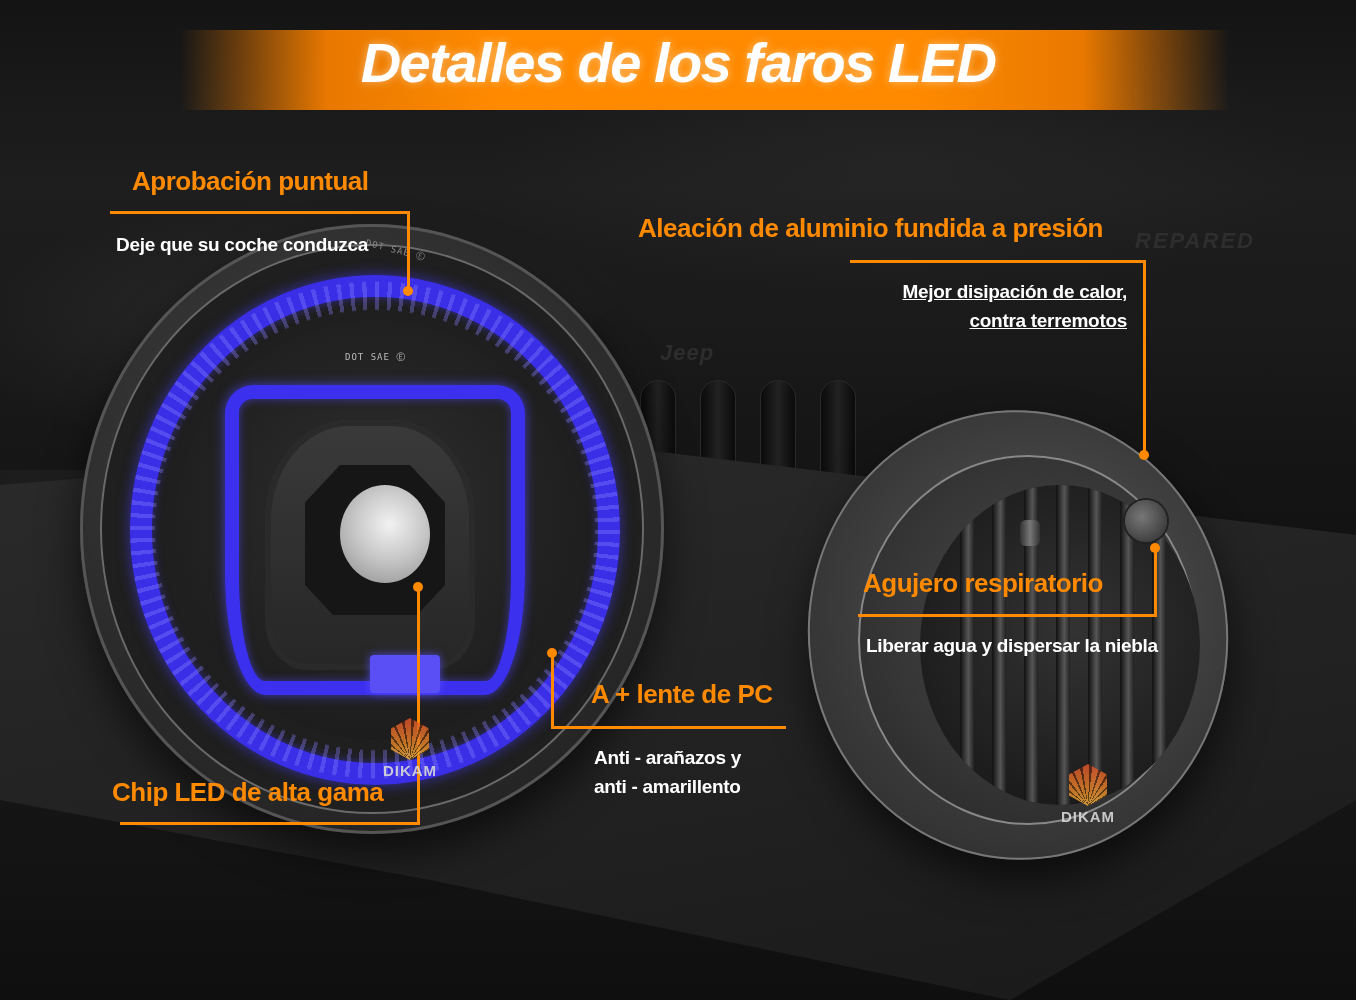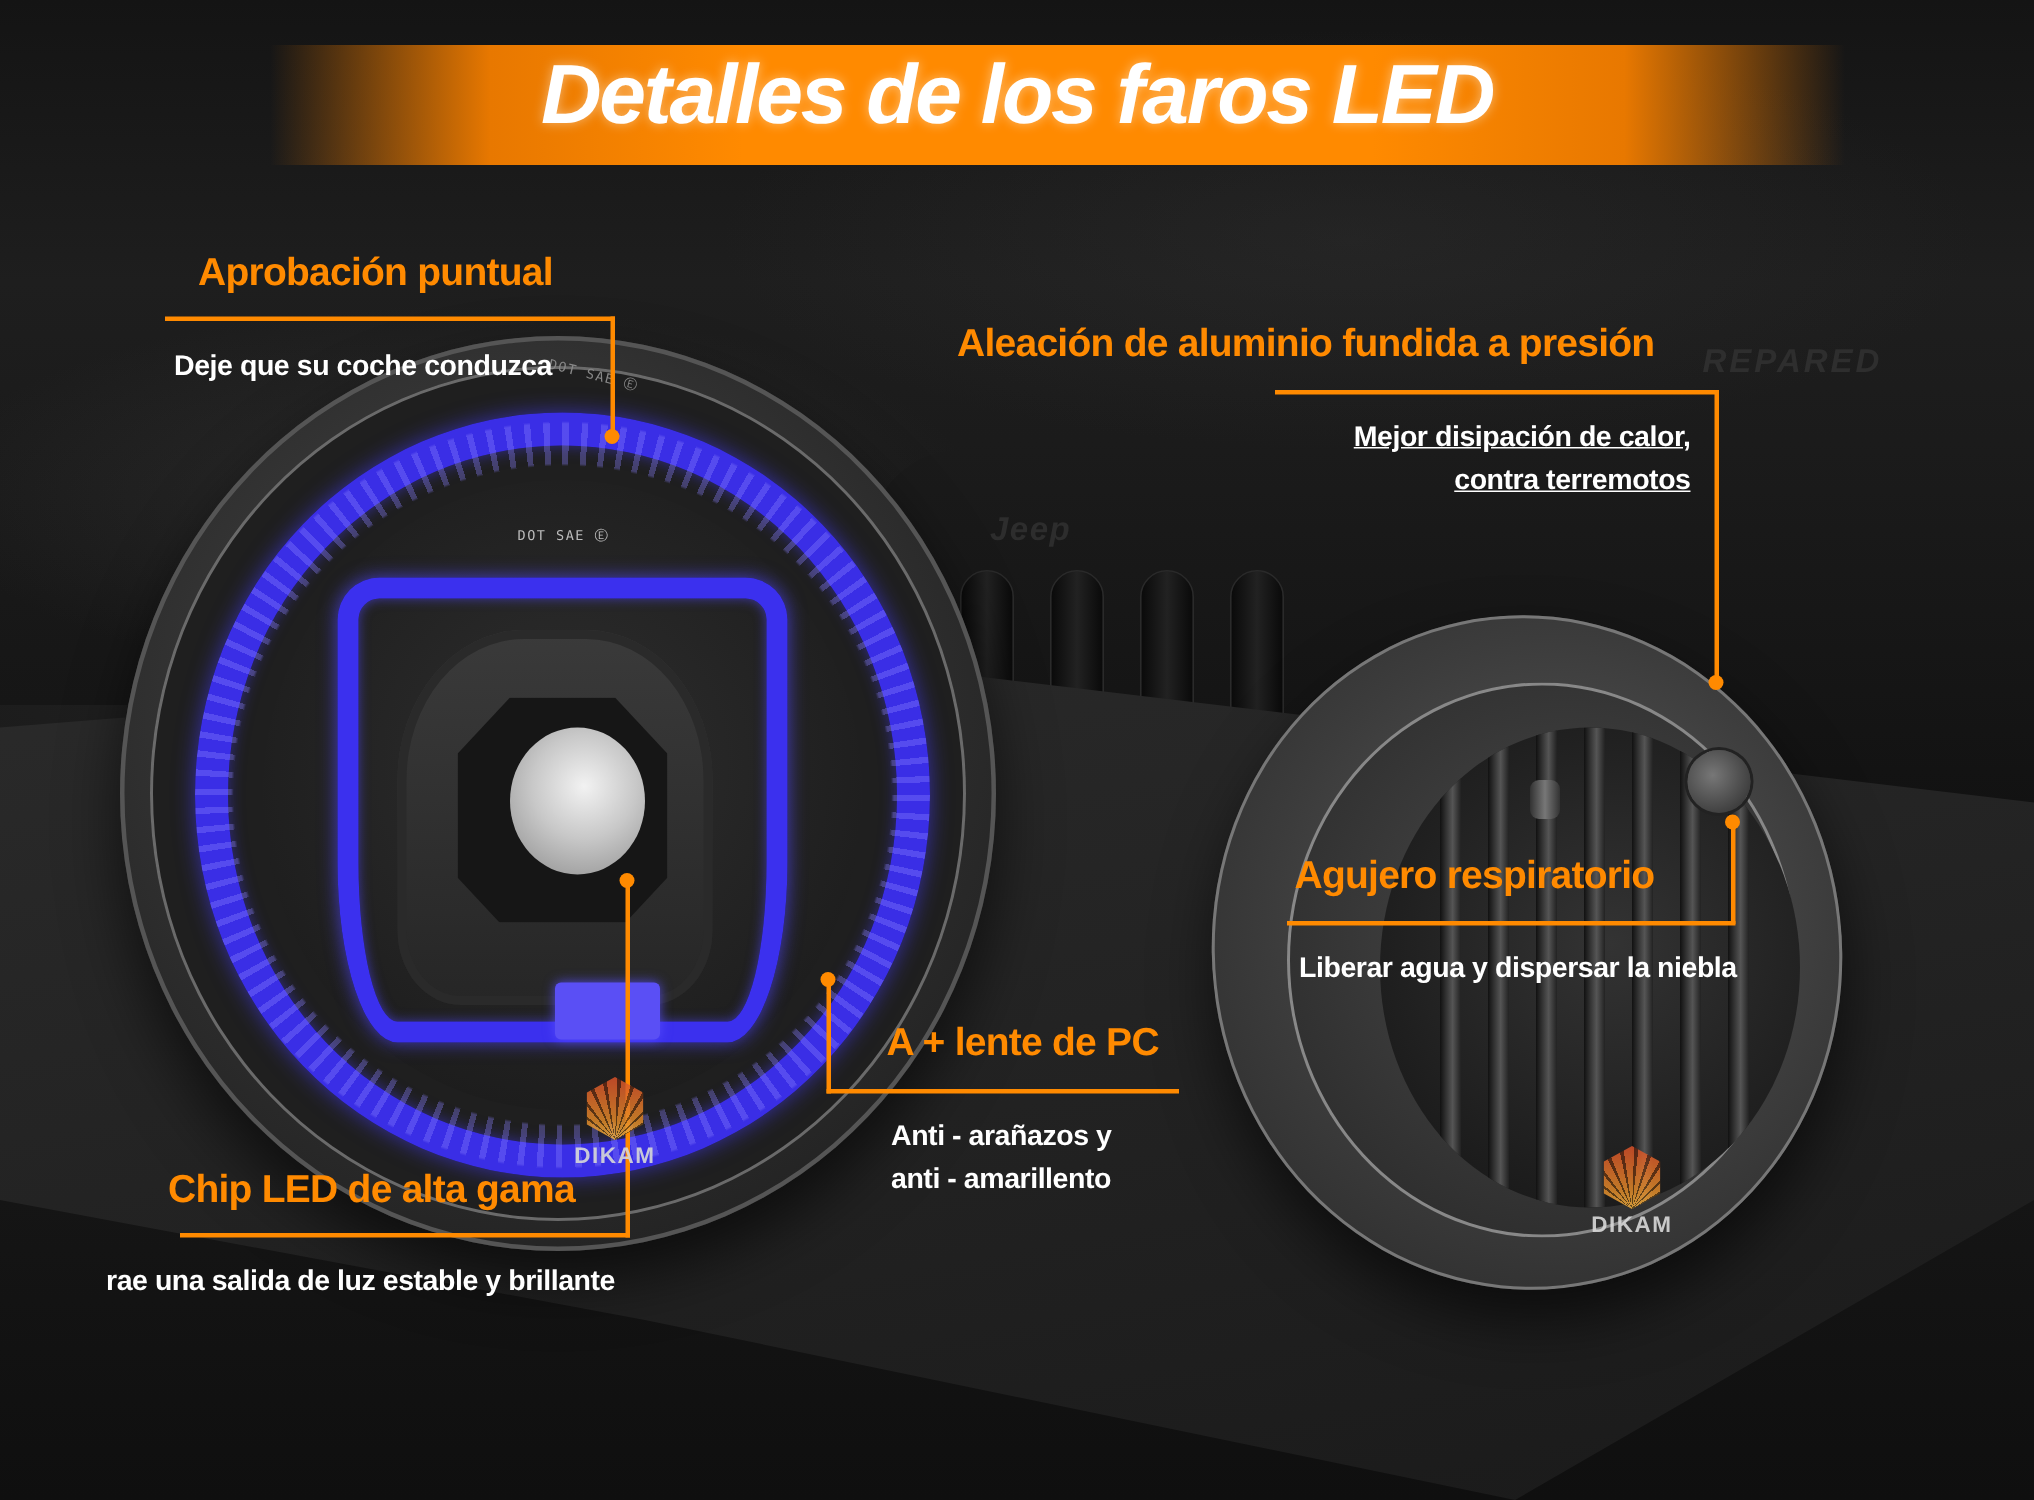--- a/index.html
+++ b/index.html
@@ -194,21 +194,20 @@
       <div>anti - amarillento</div>
     </div>
   </div>
 
   <div>
     <div class="dot" style="left:413px; top:582px;"></div>
     <div class="line" style="left:417px; top:587px; width:3px; height:238px;"></div>
     <div class="line" style="left:120px; top:822px; width:300px; height:3px;"></div>
     <div class="heading" style="left:112px; top:777px;text-align:right;">Chip LED de alta gama</div>
     <div class="desc right" style="right:946px; top:840px;">
-      <div>rae una salida de luz estable y brillante</div>
     </div>
   </div>
 
   <div class="logo" style="left:375px; top:718px;">
     <div class="logo-hex"></div>
     <div class="logo-text">DIKAM</div>
   </div>
   <div class="logo" style="left:1053px; top:764px;">
     <div class="logo-hex"></div>
     <div class="logo-text">DIKAM</div>

